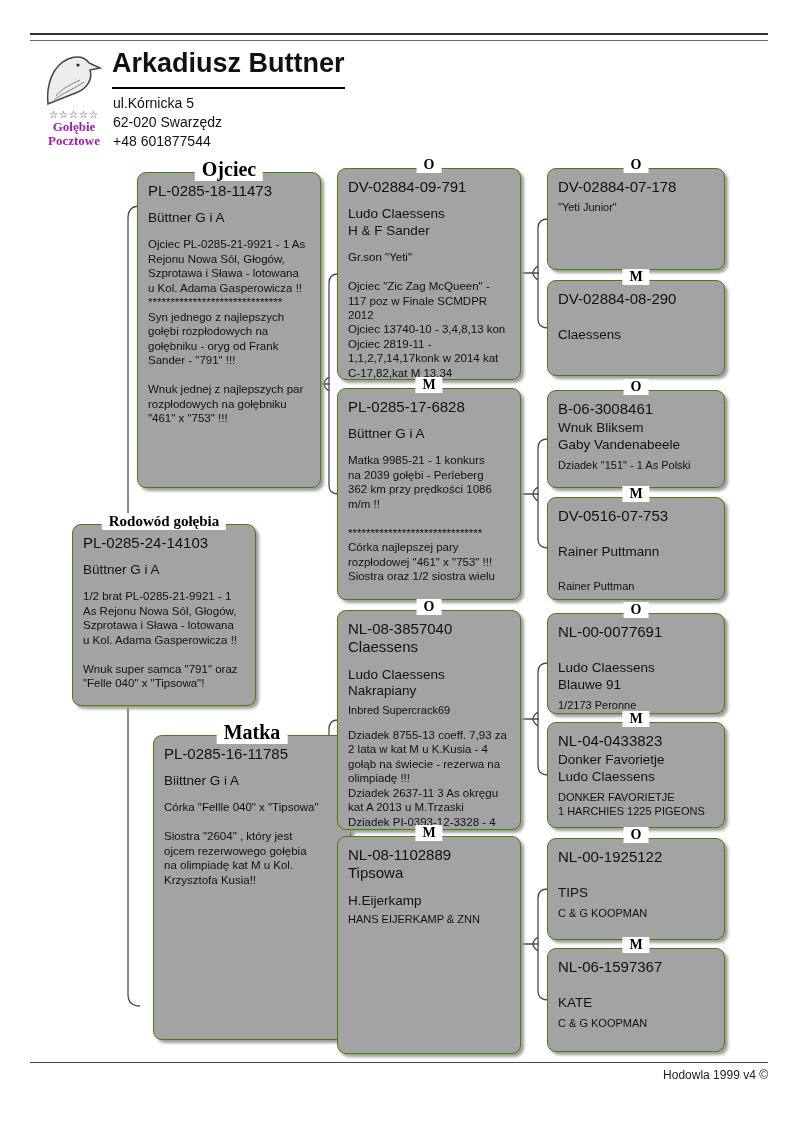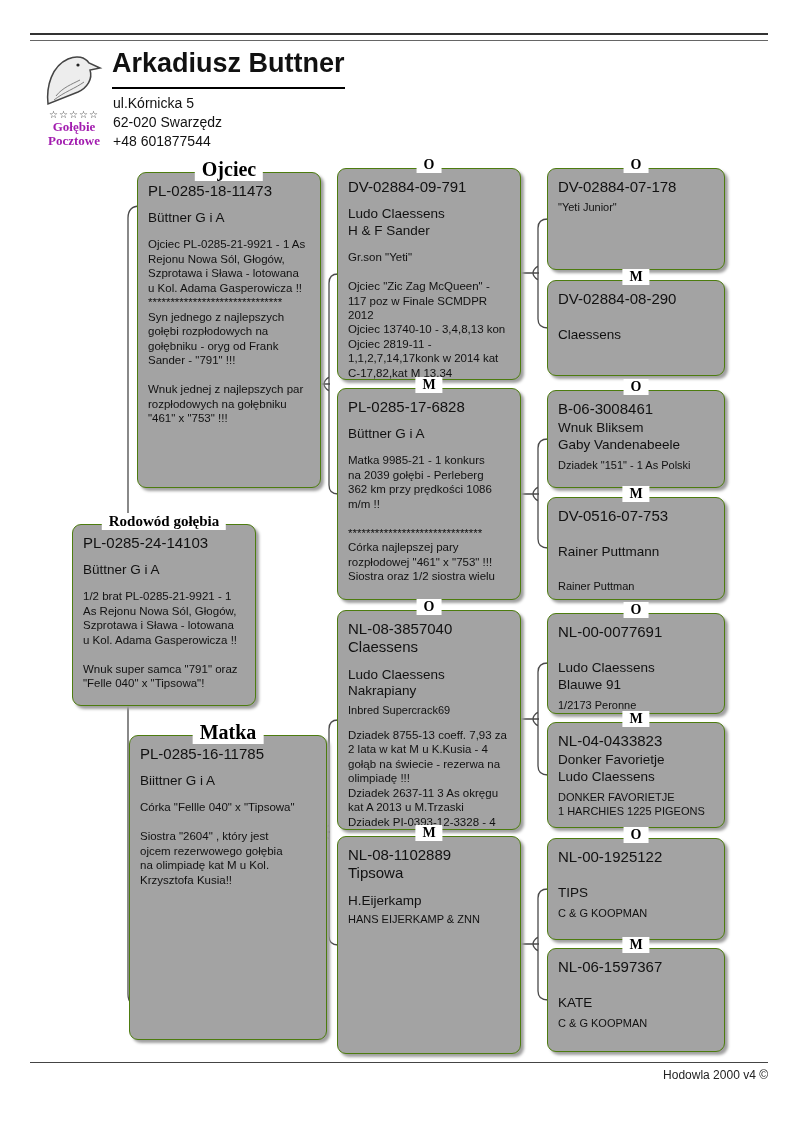--- a/index.html
+++ b/index.html
@@ -94,21 +94,21 @@
     <div class="name">Büttner G i A</div>
     <div class="body-text">1/2 brat PL-0285-21-9921 - 1
 As Rejonu Nowa Sól, Głogów,
 Szprotawa i Sława - lotowana
 u Kol. Adama Gasperowicza !!
 
 Wnuk super samca "791" oraz
 "Felle 040" x "Tipsowa"!</div>
   </div>
 
-  <div class="box" style="left:129px;top:735px;width:198px;height:305px;">
+  <div class="box" style="left:153px;top:735px;width:198px;height:305px;">
     <span class="box-label t-big">Matka</span>
     <div class="ring">PL-0285-16-11785</div>
     <div class="name">Biittner G i A</div>
     <div class="body-text">Córka "Fellle 040"  x "Tipsowa"
 
 Siostra "2604" , który jest
 ojcem rezerwowego gołębia
 na olimpiadę kat M u Kol.
 Krzysztofa Kusia!!</div>
   </div>
@@ -225,15 +225,15 @@
   </div>
 
   <div class="box g4" style="left:547px;top:948px;width:178px;height:104px;">
     <span class="box-label t-sm">M</span>
     <div class="ring">NL-06-1597367</div>
     <div class="name">
 KATE</div>
     <div class="sub">C &amp; G KOOPMAN</div>
   </div>
 
-  <div class="footer">Hodowla 2000 v4 ©</div>
+  <div class="footer">Hodowla 1999 v4 ©</div>
 
 </div>
 
 </body></html>

